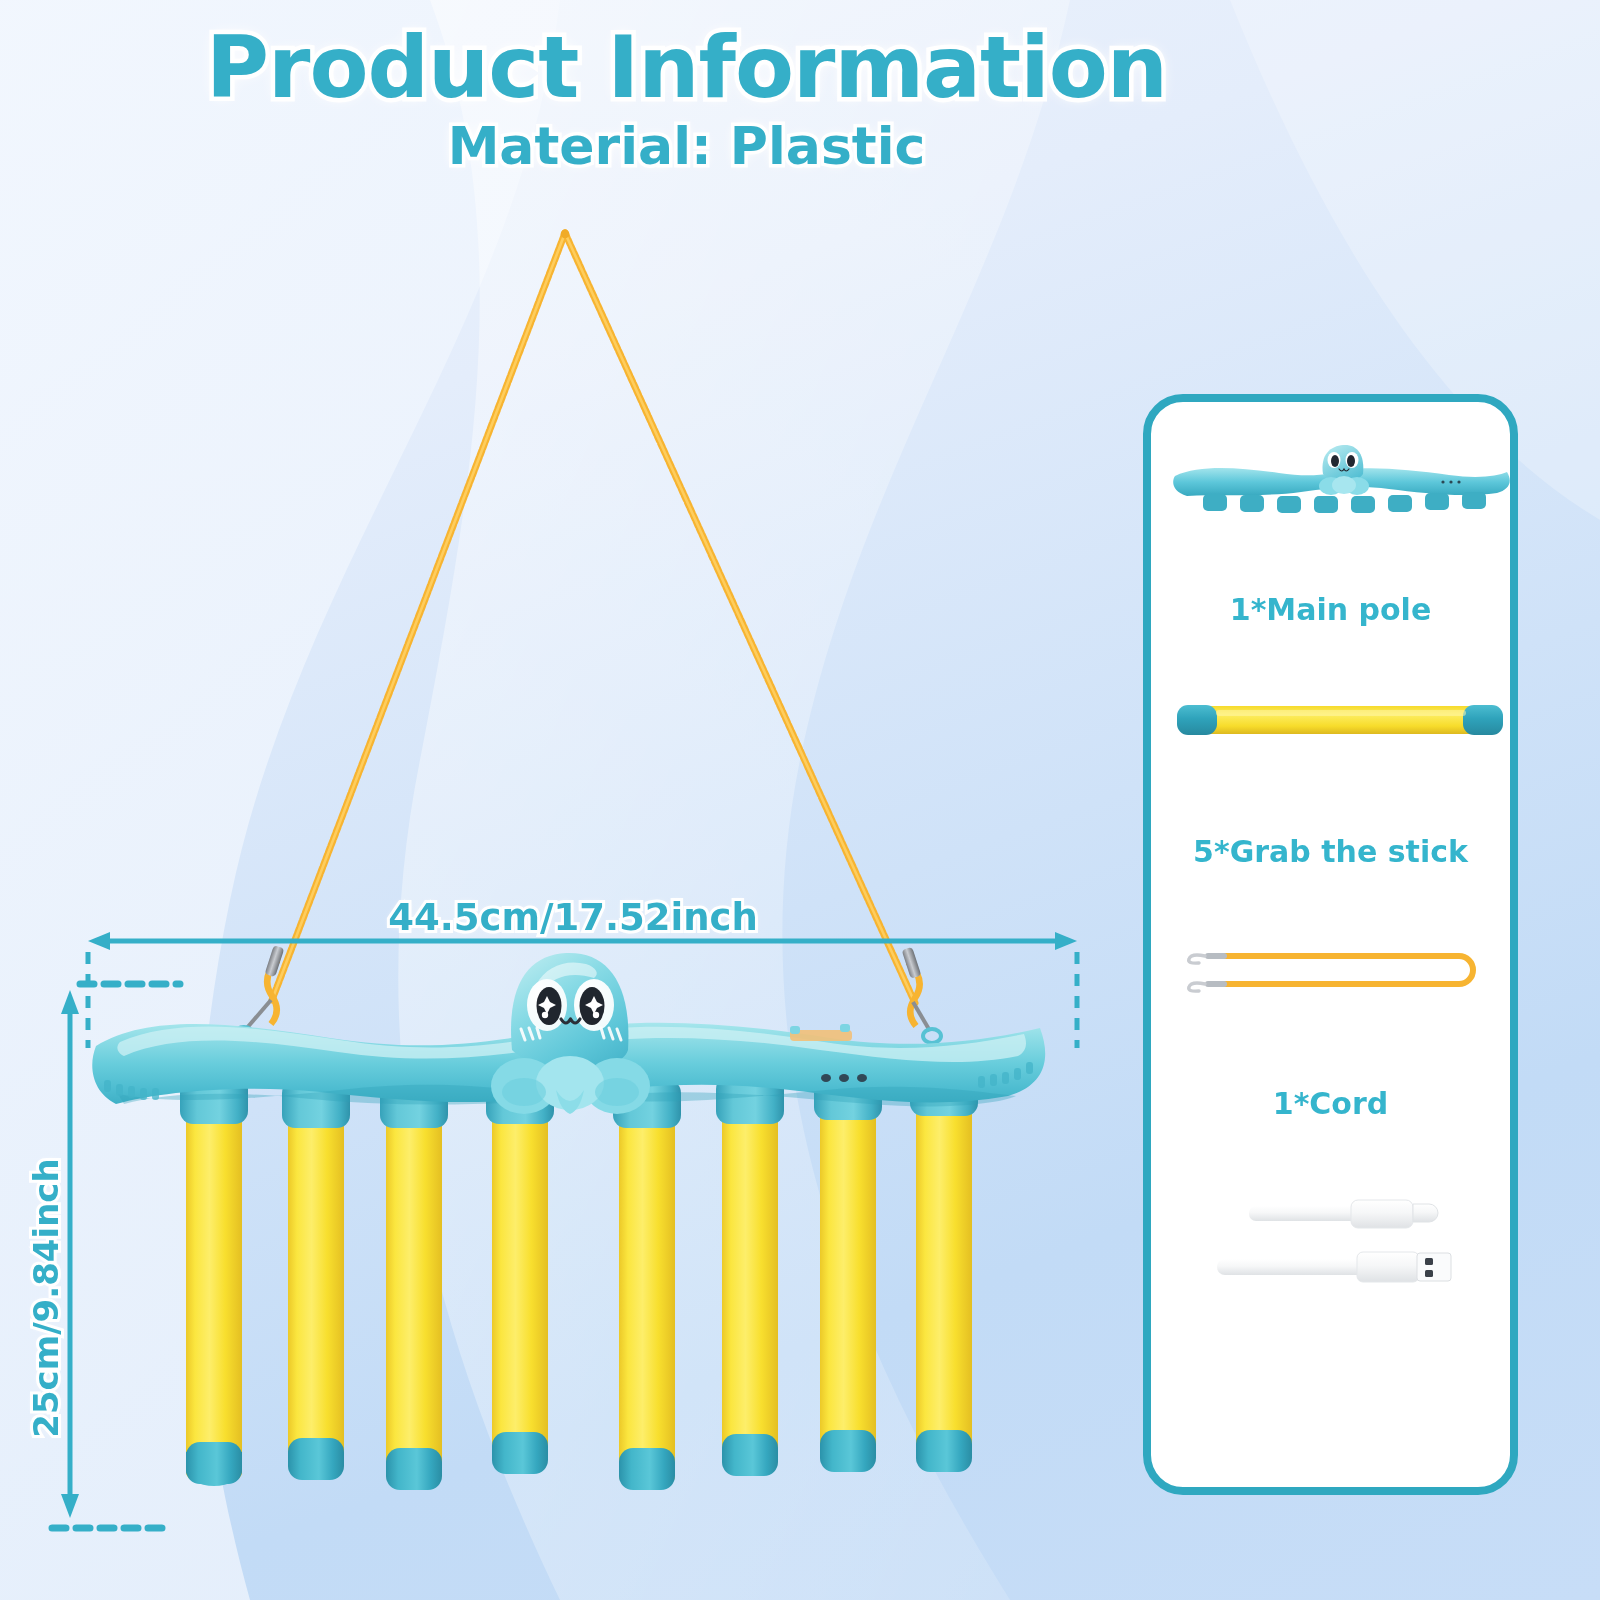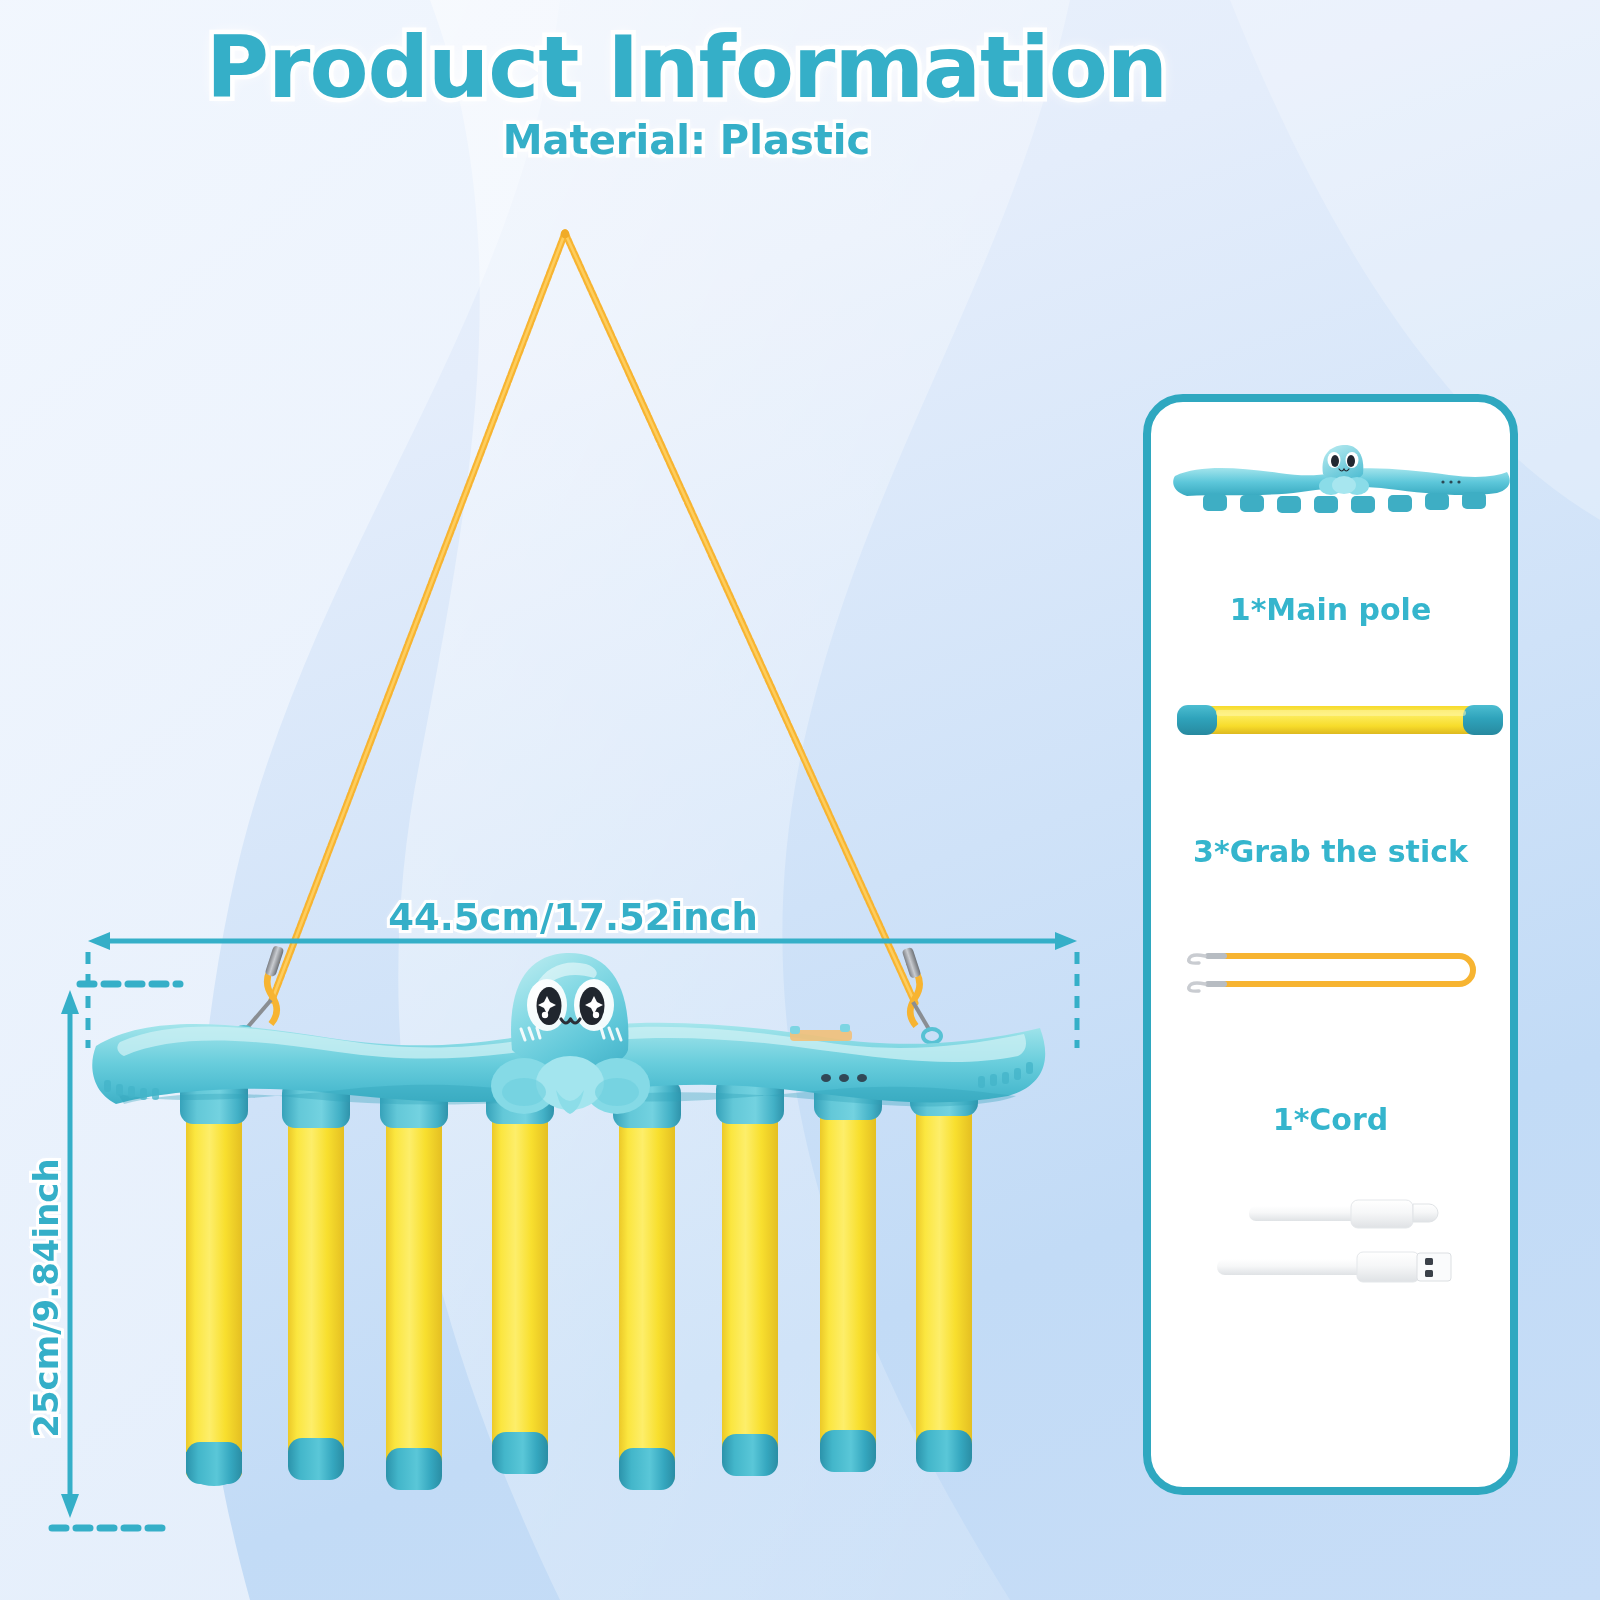--- a/index.html
+++ b/index.html
@@ -38,21 +38,21 @@
     color: #35afc8;
     -webkit-text-stroke: 9px #ffffff;
     paint-order: stroke fill;
     text-shadow:
        0 0 10px #fff, 0 0 16px #fff;
     margin: 0;
     line-height: 1.05;
   }
   .sub-title {
     font-family: "DejaVu Sans", sans-serif;
-    font-size: 40px;
+    font-size: 52px;
     font-weight: 700;
     color: #35afc8;
     -webkit-text-stroke: 7px #ffffff;
     paint-order: stroke fill;
     text-shadow: 0 0 8px #fff, 0 0 14px #fff;
     margin: 6px 0 0 0;
     line-height: 1.1;
   }
 
   
@@ -496,32 +496,32 @@
             <stop offset="45%" stop-color="#2fa3bb"></stop>
             <stop offset="100%" stop-color="#27899f"></stop>
           </linearGradient>
         </defs>
         <rect x="30" y="9" width="275" height="28" rx="5" fill="url(#ms)"></rect>
         <rect x="6" y="8" width="40" height="30" rx="11" fill="url(#mc)"></rect>
         <rect x="292" y="8" width="40" height="30" rx="11" fill="url(#mc)"></rect>
         <rect x="45" y="13" width="250" height="6" rx="3" fill="#fff6a8" opacity="0.55"></rect>
       </svg>
     </div>
-    <div class="part-label" style="top:432px">3*Grab the stick</div>
+    <div class="part-label" style="top:432px">5*Grab the stick</div>
 
     <div class="part-fig mini-cord-wrap">
       <svg viewBox="0 0 340 56" width="340" height="56">
         <path d="M48,14 H290 a14,14 0 0 1 0,28 H48" fill="none" stroke="#f7b431" stroke-width="6" stroke-linecap="round"></path>
         <rect x="36" y="11" width="22" height="6" rx="3" fill="#b7bcc2"></rect>
         <rect x="36" y="39" width="22" height="6" rx="3" fill="#b7bcc2"></rect>
         <path d="M36,14 q-14,-3 -16,3 q-2,5 10,4" fill="none" stroke="#c9ccd1" stroke-width="3.4" stroke-linecap="round"></path>
         <path d="M36,42 q-14,-3 -16,3 q-2,5 10,4" fill="none" stroke="#c9ccd1" stroke-width="3.4" stroke-linecap="round"></path>
       </svg>
     </div>
-    <div class="part-label" style="top:700px">1*Cord</div>
+    <div class="part-label" style="top:684px">1*Cord</div>
 
     <div class="part-fig mini-cable-wrap">
       <svg viewBox="0 0 340 135" width="340" height="135">
         <defs>
           <linearGradient id="cw" x1="0" y1="0" x2="0" y2="1">
             <stop offset="0%" stop-color="#ffffff"></stop>
             <stop offset="45%" stop-color="#f6f7f8"></stop>
             <stop offset="100%" stop-color="#dfe2e5"></stop>
           </linearGradient>
         </defs>

